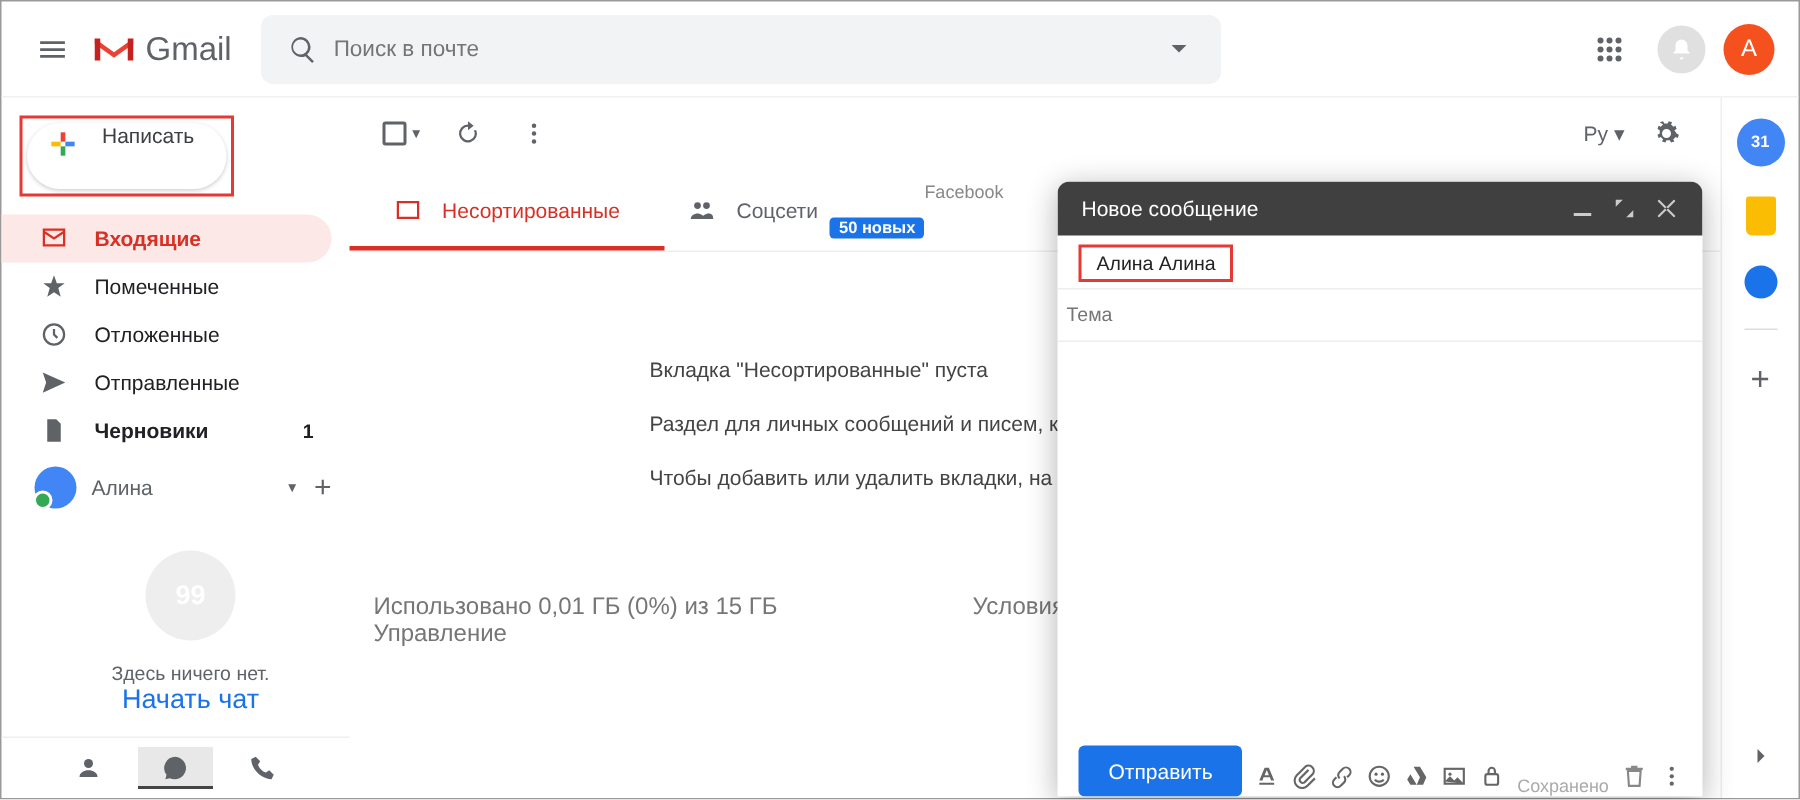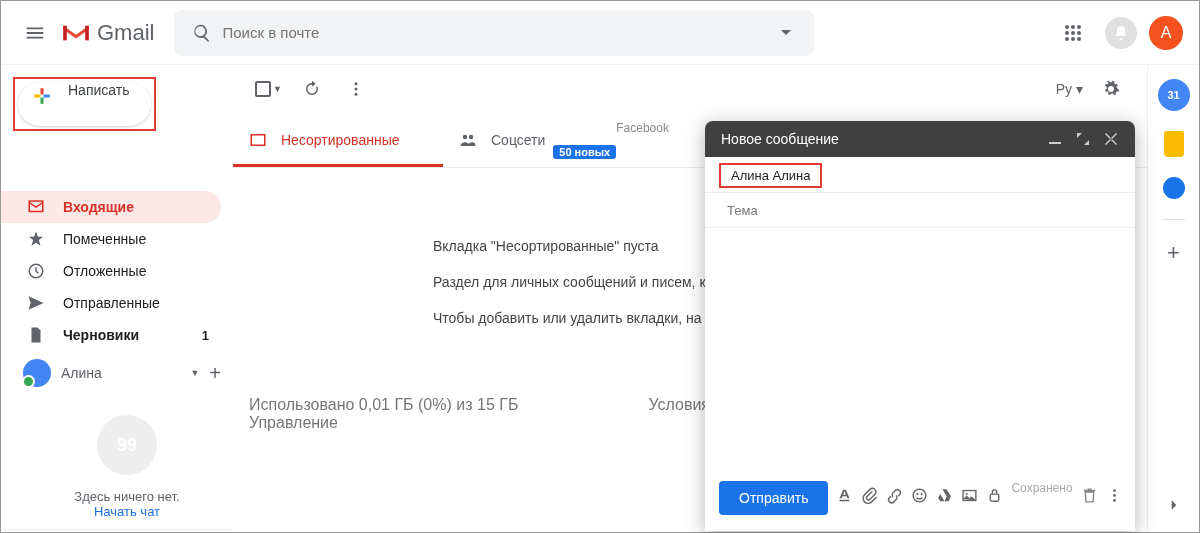--- a/index.html
+++ b/index.html
@@ -23,54 +23,54 @@
 .notif-icon{background:#e0e0e0;width:32px;height:32px;}
 .notif-icon svg{width:16px;height:16px;fill:#fff;}
 .avatar{width:34px;height:34px;border-radius:50%;background:#f4511e;color:#fff;display:flex;align-items:center;justify-content:center;font-size:16px;cursor:pointer;}
 .body{display:flex;height:calc(100% - 64px);}
 .sidebar{width:232px;display:flex;flex-direction:column;position:relative;}
 .compose-wrap{padding:12px 8px 12px 12px;}
 .compose-box{border:2px solid #e53935;padding:3px;display:inline-block;}
 .compose-btn{display:flex;height:44px;padding:0 22px 0 10px;border-radius:22px;box-shadow:0 1px 3px rgba(0,0,0,0.2);background:#fff;cursor:pointer;gap:12px;}
 .compose-btn svg{width:28px;height:28px;}
 .compose-btn span{font-size:14px;color:#3c4043;font-weight:500;}
-.nav-list{list-style:none;margin-top:48px;}
+.nav-list{list-style:none;}
 .nav-item{display:flex;align-items:center;height:32px;padding:0 12px 0 26px;cursor:pointer;gap:18px;border-radius:0 16px 16px 0;margin-right:12px;font-size:14px;color:#202124;}
 .nav-item.active{background:#fce8e6;color:#d93025;font-weight:700;}
 .nav-item.bold{font-weight:700;}
 .nav-item svg{width:18px;height:18px;fill:#5f6368;flex-shrink:0;}
 .nav-item.active svg{fill:#d93025;}
 .nav-item .label{flex:1;}
 .nav-item .count{font-size:13px;}
 .chat-user{display:flex;align-items:center;padding:8px 12px 8px 22px;gap:10px;cursor:pointer;}
 .chat-avatar{width:28px;height:28px;border-radius:50%;background:#4285f4;position:relative;}
 .chat-avatar::after{content:'';position:absolute;bottom:-1px;left:-1px;width:9px;height:9px;background:#34a853;border-radius:50%;border:2px solid #fff;}
 .chat-user .name{font-size:14px;color:#5f6368;flex:1;}
 .chat-user .caret{font-size:9px;color:#5f6368;}
 .chat-user .plus{font-size:20px;color:#5f6368;cursor:pointer;}
 .hangouts-empty{text-align:center;padding:20px 10px 10px;margin-left:20px;}
 .hangouts-empty .bubble{width:60px;height:60px;margin:0 auto 14px;background:#eee;border-radius:50%;position:relative;}
 .hangouts-empty .bubble::after{content:'99';position:absolute;top:50%;left:50%;transform:translate(-50%,-50%);color:#fff;font-size:18px;font-weight:bold;}
 .hangouts-empty .line1{font-size:13px;color:#5f6368;}
-.hangouts-empty .line2{font-size:13px;color:#1a73e8;cursor:pointer;}
+.hangouts-empty .line2{font-size:18px;color:#1a73e8;cursor:pointer;}
 .sidebar-bottom{margin-top:auto;display:flex;justify-content:center;gap:8px;padding:6px 0;border-top:1px solid #eee;}
 .sidebar-bottom .tab{width:50px;height:28px;display:flex;align-items:center;justify-content:center;cursor:pointer;}
 .sidebar-bottom .tab.active{background:#e8e8e8;box-shadow:inset 0 -2px 0 #444;}
 .sidebar-bottom svg{width:18px;height:18px;fill:#5f6368;}
 .main{flex:1;display:flex;flex-direction:column;position:relative;}
 .toolbar{height:48px;display:flex;align-items:center;padding:0 16px;gap:4px;}
 .tb-btn{width:40px;height:40px;display:flex;align-items:center;justify-content:center;cursor:pointer;border-radius:50%;}
 .tb-btn svg{width:18px;height:18px;fill:#5f6368;}
 .checkbox-combo{display:flex;align-items:center;gap:2px;cursor:pointer;padding:0 6px;}
 .checkbox-combo .box{width:16px;height:16px;border:2px solid #5f6368;border-radius:2px;}
 .checkbox-combo .arrow{font-size:9px;color:#5f6368;}
 .toolbar-right{margin-left:auto;display:flex;align-items:center;gap:2px;}
 .lang{font-size:14px;color:#5f6368;padding:0 6px;cursor:pointer;}
 .tabs{display:flex;border-bottom:1px solid #eee;}
-.tab-item{height:54px;display:flex;align-items:center;padding:0 16px;gap:14px;cursor:pointer;min-width:210px;font-size:14px;color:#5f6368;position:relative;}
+.tab-item{height:54px;display:flex;align-items:center;padding:0 16px;gap:14px;cursor:pointer;min-width:210px;font-size:14px;color:#5f6368;position:relative;justify-content:center;}
 .tab-item.active{color:#d93025;}
 .tab-item.active::after{content:'';position:absolute;bottom:0;left:0;right:0;height:3px;background:#d93025;}
 .tab-item svg{width:18px;height:18px;fill:#5f6368;}
 .tab-item.active svg{fill:#d93025;}
 .tab-sub{display:flex;}
 .tab-sub .title-row{display:flex;align-items:center;gap:8px;}
 .tab-sub .sub{font-size:12px;color:#888;}
 .badge{background:#1a73e8;color:#fff;font-size:11px;font-weight:bold;padding:1px 6px;border-radius:3px;margin-top:24px;}
 .empty-state{padding:70px 20px 30px 200px;color:#444;font-size:14px;}
 .empty-state p{margin-bottom:20px;}
@@ -85,24 +85,24 @@
 .rp-plus{font-size:22px;color:#5f6368;cursor:pointer;}
 .rp-bottom{margin-top:auto;padding:16px 0;}
 .rp-bottom svg{width:14px;height:14px;fill:#5f6368;cursor:pointer;}
 .compose-window{position:absolute;right:64px;bottom:1px;width:430px;height:410px;background:#fff;box-shadow:0 4px 20px rgba(0,0,0,0.3);display:flex;flex-direction:column;border-radius:8px 8px 0 0;overflow:hidden;}
 .cw-header{height:36px;background:#404040;color:#fff;display:flex;align-items:center;padding:0 10px 0 16px;font-size:14px;}
 .cw-header .title{flex:1;}
 .cw-header .ctrl{width:28px;height:28px;display:flex;align-items:center;justify-content:center;cursor:pointer;}
 .cw-header .ctrl svg{width:12px;height:12px;fill:#ccc;}
 .cw-to{padding:6px 14px 4px;border-bottom:1px solid #eee;}
 .cw-to .chip{display:inline-block;border:2px solid #e53935;padding:3px 10px;font-size:13px;color:#222;}
-.cw-subject{padding:8px 22px;border-bottom:1px solid #eee;}
+.cw-subject{padding:8px 6px;border-bottom:1px solid #eee;}
 .cw-subject input{border:none;outline:none;width:100%;font-size:13px;color:#999;}
 .cw-body{flex:1;padding:10px 14px;}
-.cw-footer{height:50px;display:flex;align-items:flex-start;padding:0 14px;gap:8px;}
+.cw-footer{height:50px;display:flex;align-items:flex-end;padding:0 14px;gap:8px;}
 .send-btn{background:#1a73e8;color:#fff;border:none;padding:0 20px;height:34px;border-radius:4px;font-size:14px;font-weight:500;cursor:pointer;}
 .cw-tool{width:28px;height:28px;display:flex;align-items:center;justify-content:center;cursor:pointer;}
 .cw-tool svg{width:17px;height:17px;fill:#666;}
 .cw-saved{margin-left:auto;color:#aaa;font-size:12px;}
 </style>
 </head>
 <body>
 
 <div class="frame">
   <div class="header">

